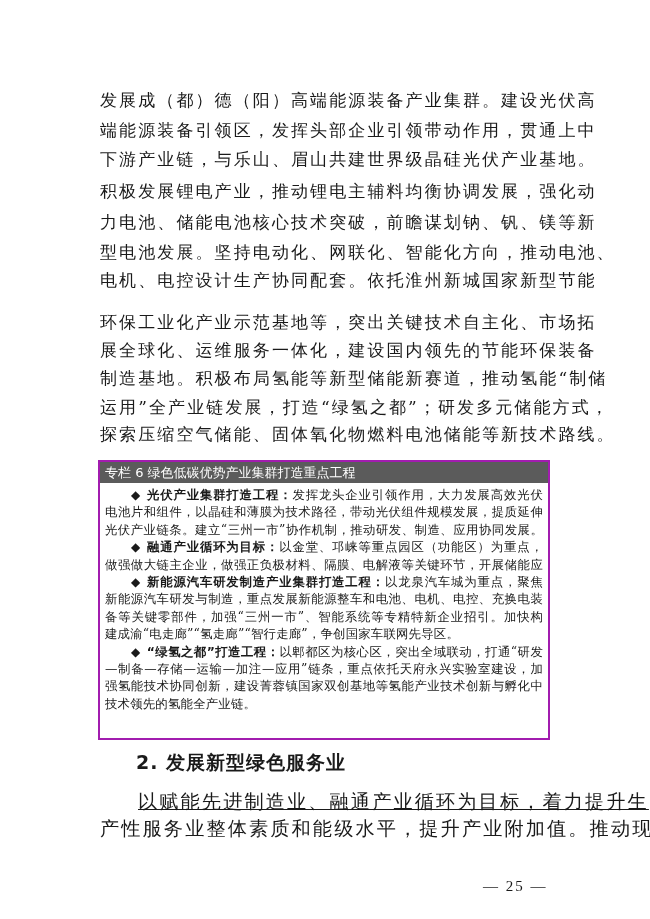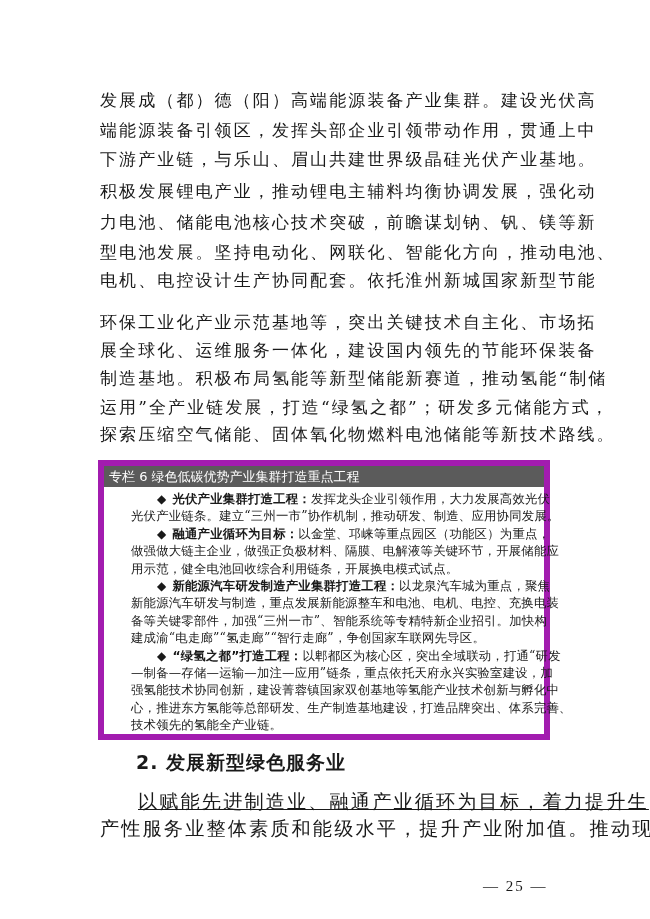--- a/index.html
+++ b/index.html
@@ -3,25 +3,25 @@
   <meta charset="utf-8">
   <style>
     html, body { margin: 0; padding: 0; background: #ffffff; }
     body { width: 650px; height: 919px; position: relative; overflow: hidden;
            font-family: "DejaVu Serif", "Liberation Serif", serif; color: #1a1a1a; }
     .page { position: absolute; left: 0; top: 0; width: 650px; height: 919px; }
     .main-line { position: absolute; left: 100px; width: 452px; font-size: 17px; line-height: 28px;
                  height: 28px; white-space: nowrap; letter-spacing: 2.1px; text-align: justify;
                  text-align-last: justify; }
     .box { position: absolute; left: 98px; top: 460px; width: 452px; height: 280px;
-           border: 6px solid #a21caf; box-sizing: border-box; background: #ffffff; }
+           border: 2px solid #a21caf; box-sizing: border-box; background: #ffffff; }
     .box-header { position: absolute; left: 0; top: 0; right: 0; height: 21px; background: #5b5b5b;
                   color: #ffffff; font-size: 13px; line-height: 21px; padding-left: 5px; white-space: nowrap;
                   font-family: "DejaVu Sans", "Liberation Sans", sans-serif; }
-    .box-body { position: absolute; left: 5px; right: 5px; top: 24px; margin-left: 22px; }
+    .box-body { position: absolute; left: 5px; right: 5px; top: 24px; }
     .box-line { font-size: 12.4px; line-height: 17.4px; height: 17.4px; white-space: nowrap;
                 text-align: justify; text-align-last: justify; letter-spacing: 0.2px; }
     .box-line.last { text-align-last: left; }
     .box-line .lead { font-weight: bold; font-family: "DejaVu Sans", "Liberation Sans", sans-serif; }
     .box-line.indent { padding-left: 26px; }
     .diamond { font-size: 12px; margin-right: 6px; }
     .heading { position: absolute; left: 136px; top: 750px; font-size: 19px; font-weight: bold;
                font-family: "DejaVu Sans", "Liberation Sans", sans-serif; white-space: nowrap; letter-spacing: 1px; }
     .para-line { position: absolute; left: 100px; width: 452px; font-size: 19.2px; line-height: 28px; height: 28px;
                  white-space: nowrap; letter-spacing: 2.1px; text-align: justify; text-align-last: justify; }
@@ -49,41 +49,40 @@
     <div class="main-line" style="top:420px">探索压缩空气储能、固体氧化物燃料电池储能等新技术路线。</div>
   </div>
 
   <div class="box">
     <div class="box-header">专栏 6  绿色低碳优势产业集群打造重点工程</div>
     <div class="box-body">
 
       <div class="box-line indent">
         <span class="diamond">◆</span><span class="lead">光伏产业集群打造工程：</span><span>发挥龙头企业引领作用，大力发展高效光伏</span>
       </div>
+      <div class="box-line">电池片和组件，以晶硅和薄膜为技术路径，带动光伏组件规模发展，提质延伸</div>
       <div class="box-line">光伏产业链条。建立“三州一市”协作机制，推动研发、制造、应用协同发展。</div>
 
       <div class="box-line indent">
         <span class="diamond">◆</span><span class="lead">融通产业循环为目标：</span><span>以金堂、邛崃等重点园区（功能区）为重点，</span>
       </div>
       <div class="box-line">做强做大链主企业，做强正负极材料、隔膜、电解液等关键环节，开展储能应</div>
-      <div class="box-line last">用示范，健全电池回收综合利用链条，开展换电模式试点。</div>
 
       <div class="box-line indent">
         <span class="diamond">◆</span><span class="lead">新能源汽车研发制造产业集群打造工程：</span><span>以龙泉汽车城为重点，聚焦</span>
       </div>
       <div class="box-line">新能源汽车研发与制造，重点发展新能源整车和电池、电机、电控、充换电装</div>
       <div class="box-line">备等关键零部件，加强“三州一市”、智能系统等专精特新企业招引。加快构</div>
       <div class="box-line last">建成渝“电走廊”“氢走廊”“智行走廊”，争创国家车联网先导区。</div>
 
       <div class="box-line indent">
         <span class="diamond">◆</span><span class="lead">“绿氢之都”打造工程：</span><span>以郫都区为核心区，突出全域联动，打通“研发</span>
       </div>
       <div class="box-line">—制备—存储—运输—加注—应用”链条，重点依托天府永兴实验室建设，加</div>
       <div class="box-line">强氢能技术协同创新，建设菁蓉镇国家双创基地等氢能产业技术创新与孵化中</div>
-      <div class="box-line">心，推进东方氢能等总部研发、生产制造基地建设，打造品牌突出、体系完善、</div>
       <div class="box-line last">技术领先的氢能全产业链。</div>
 
     </div>
   </div>
 
   <div class="heading">2.  发展新型绿色服务业</div>
 
   <div class="para-line first" style="top:788px">以赋能先进制造业、融通产业循环为目标，着力提升生</div>
   <div class="para-line" style="top:815px">产性服务业整体素质和能级水平，提升产业附加值。推动现</div>
 

